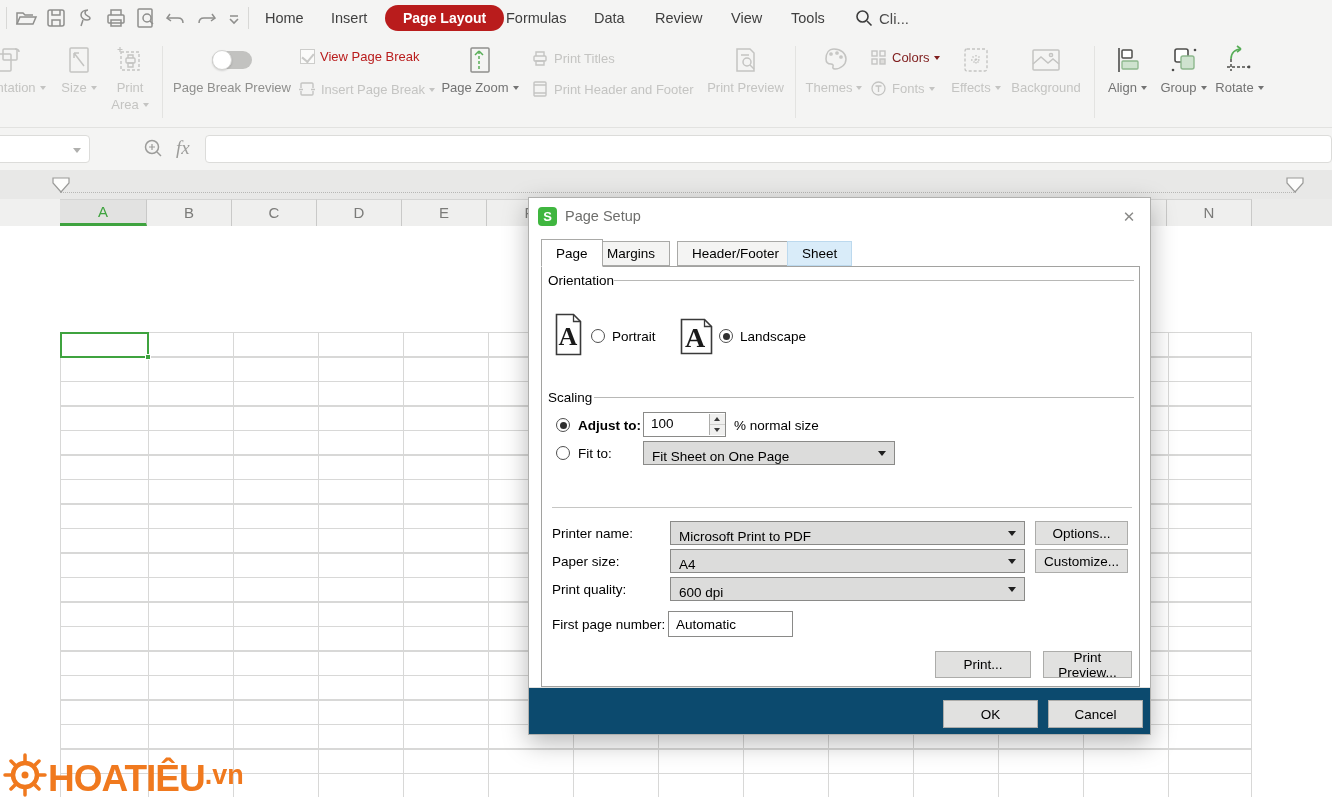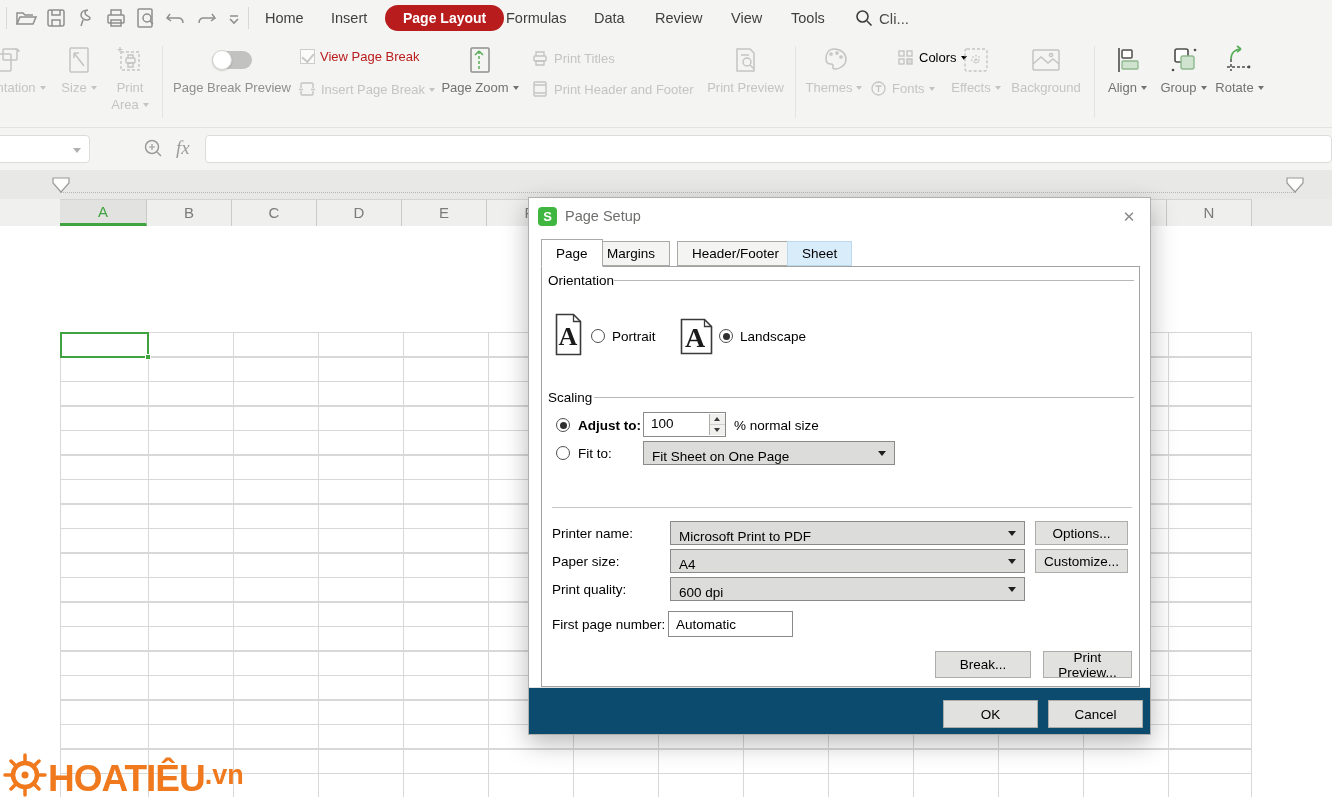--- a/index.html
+++ b/index.html
@@ -291,21 +291,21 @@
       <svg width="32" height="30" viewBox="0 0 32 30" fill="none" stroke="#c4c4c2" stroke-width="1.5">
           <path d="M16 4c7 0 12 4.5 12 10s-5 10-11 10c-2 0-2.5-1.2-2-2.5.6-1.5-.3-2.5-2-2.5-2.5 0-5-1.5-5-5C8 8 11 4 16 4z"></path>
           <circle cx="13" cy="9" r="1.1"></circle>
           <circle cx="19" cy="8" r="1.1"></circle>
           <circle cx="23" cy="12" r="1.1"></circle>
         </svg>
     </div>
     <div class="rlabel car">Themes</div>
   </div>
 
-  <div class="rrow" style="left:897px; top:13px; color:#000000">
+  <div class="rrow" style="left:870px; top:13px; color:#7f1d1d">
     <span>
       <svg width="17" height="17" viewBox="0 0 17 17" fill="none" stroke="#c4c4c2" stroke-width="1.4">
           <rect x="2" y="2" width="5" height="5"></rect>
           <rect x="10" y="2" width="5" height="5"></rect>
           <rect x="2" y="10" width="5" height="5"></rect>
           <rect x="10" y="10" width="5" height="5" fill="#dedddb"></rect>
         </svg>
     </span>
     <span class="car">Colors</span>
   </div>
@@ -504,21 +504,21 @@
     <div class="winbtn" style="left:493px; top:282px; width:93px; height:24px">Customize...</div>
 
     <div class="dlbl" style="left:10px; top:315px">Print quality:</div>
     <div class="combo" style="left:128px; top:310px; width:355px; height:24px">
         <span>600 dpi</span>
       </div>
 
     <div class="dlbl" style="left:10px; top:350px">First page number:</div>
     <div class="txtinput" style="left:126px; top:344px; width:125px; height:26px">Automatic</div>
 
-    <div class="winbtn" style="left:393px; top:384px; width:96px; height:27px">Break...</div>
+    <div class="winbtn" style="left:393px; top:384px; width:96px; height:27px">Print...</div>
     <div class="winbtn" style="left:501px; top:384px; width:89px; height:27px">Print Preview...</div>
   </div>
 
   <div id="dlg-footer">
     <div class="winbtn" style="left:414px; top:12px; width:95px; height:28px">OK</div>
     <div class="winbtn" style="left:519px; top:12px; width:95px; height:28px">Cancel</div>
   </div>
 </div>
 
 <div id="watermark">

